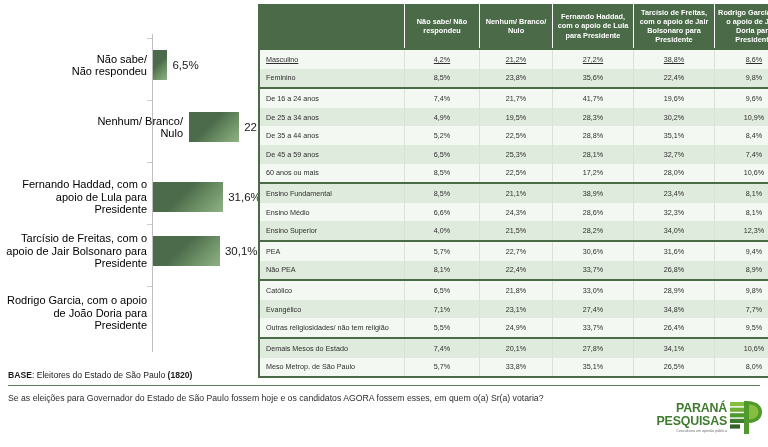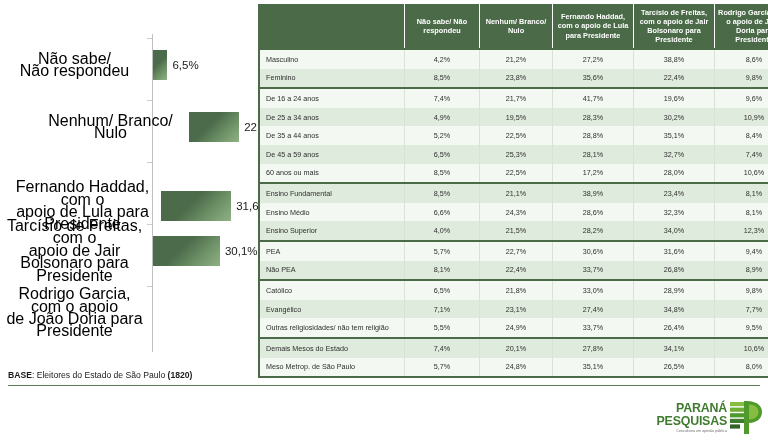--- a/index.html
+++ b/index.html
@@ -26,22 +26,22 @@
   }
   .axis-tick{
     position:absolute;left:147px;width:5px;height:1px;background:#cccccc;
   }
   .bar-row{
     position:absolute;left:0;width:255px;height:62px;
     display:flex;align-items:center;
   }
   .bar-label{
     position:absolute;right:108px;width:145px;
-    text-align:center;
-    font-size:16px;line-height:12.4px;
+    text-align:right;
+    font-size:11px;line-height:12.4px;
     color:#000000;
     white-space:pre-line;
   }
   .bar-track{
     position:absolute;left:153px;top:50%;transform:translateY(-50%);
     display:flex;align-items:center;
   }
   .bar-fill{
     height:30px;
     background:linear-gradient(135deg,#4c6b4a 0%,#4c6b4a 42%,#6f9368 72%,#8fb184 100%);
@@ -87,21 +87,21 @@
   }
   table.xtab tbody td.rowlabel{
     text-align:left;border-left:none;padding-left:6px;
   }
   table.xtab tbody td.num{
     text-align:center;
   }
   tr.stripe-a td{background:#f3f8f2;}
   tr.stripe-b td{background:#dfebdc;}
   tr.group-end td{border-bottom:2px solid #4a6a48;}
-  tbody tr:first-child td{border-top:2px solid #4a6a48;}
+  tbody tr:first-child td{border-top:2px solid #4a6a48;text-decoration:underline;}
   table.xtab{border-left:2px solid #4a6a48;border-right:2px solid #4a6a48;}
   tbody tr:last-child td{border-bottom:2px solid #4a6a48;}
 
   
   #footer{
     position:absolute;left:0;top:364px;width:768px;height:71px;
   }
   .base-line{
     position:absolute;left:8px;top:6px;
     font-size:8.6px;color:#1a1a1a;
@@ -162,21 +162,21 @@
           </div>
         </div>
         <div class="bar-row" style="top: 78px; margin-left: 36px;">
           <div class="bar-label">Nenhum/ Branco/
 Nulo</div>
           <div class="bar-track">
             <div class="bar-fill" style="width: 50.2px;"></div>
             <span class="bar-value">22,6%</span>
           </div>
         </div>
-        <div class="bar-row" style="top: 157px; margin-left: 8px;">
+        <div class="bar-row" style="top: 148px;">
           <div class="bar-label">Fernando Haddad, com o
 apoio de Lula para Presidente</div>
           <div class="bar-track">
             <div class="bar-fill" style="width: 70.2px;"></div>
             <span class="bar-value">31,6%</span>
           </div>
         </div>
         <div class="bar-row" style="top: 202px;">
           <div class="bar-label">Tarcísio de Freitas, com o
 apoio de Jair Bolsonaro para
@@ -332,34 +332,35 @@
           <td class="rowlabel">Demais Mesos do Estado</td>
           <td class="num">7,4%</td>
           <td class="num">20,1%</td>
           <td class="num">27,8%</td>
           <td class="num">34,1%</td>
           <td class="num">10,6%</td>
         </tr>
         <tr class="stripe-a group-end">
           <td class="rowlabel">Meso Metrop. de São Paulo</td>
           <td class="num">5,7%</td>
-          <td class="num">24,8%</td>
+          <td class="num">33,8%</td>
           <td class="num">35,1%</td>
           <td class="num">26,5%</td>
           <td class="num">8,0%</td>
         </tr>
       </tbody>
   </table>
 </div>
 
 <div id="footer">
   <div class="base-line">
     <b>BASE</b><span>: Eleitores do Estado de São Paulo </span><b>(1820)</b>
   </div>
   <div class="rule"></div>
+  <div class="question">Se as eleições para Governador do Estado de São Paulo fossem hoje e os candidatos AGORA fossem esses, em quem o(a) Sr(a) votaria?</div>
 </div>
 
 <div id="logo">
   <div class="logo-words">
     <div class="logo-l1">PARANÁ</div>
     <div class="logo-l2">PESQUISAS</div>
     <div class="logo-tag">Consultoria em opinião pública</div>
   </div>
   <svg class="logo-mark" viewBox="0 0 32 33">
     <rect x="0" y="1" width="17" height="4.2" fill="#86bc3f"></rect>

